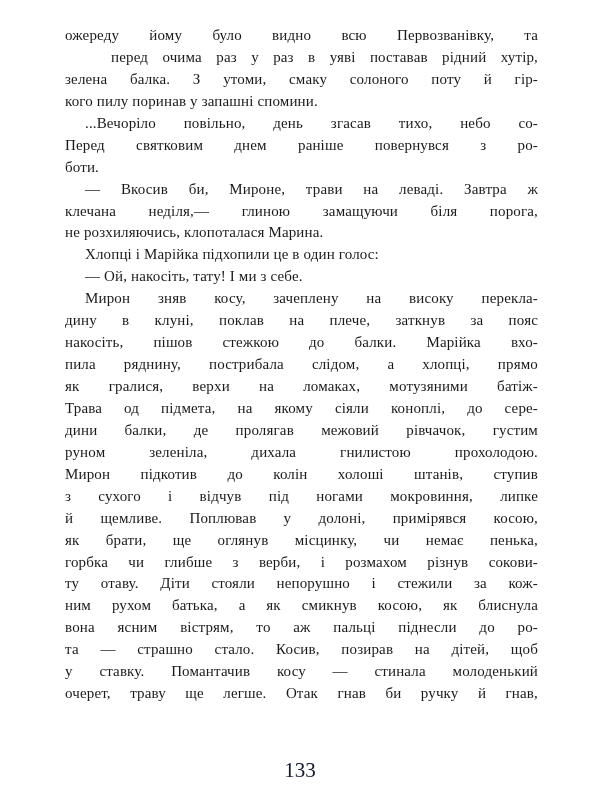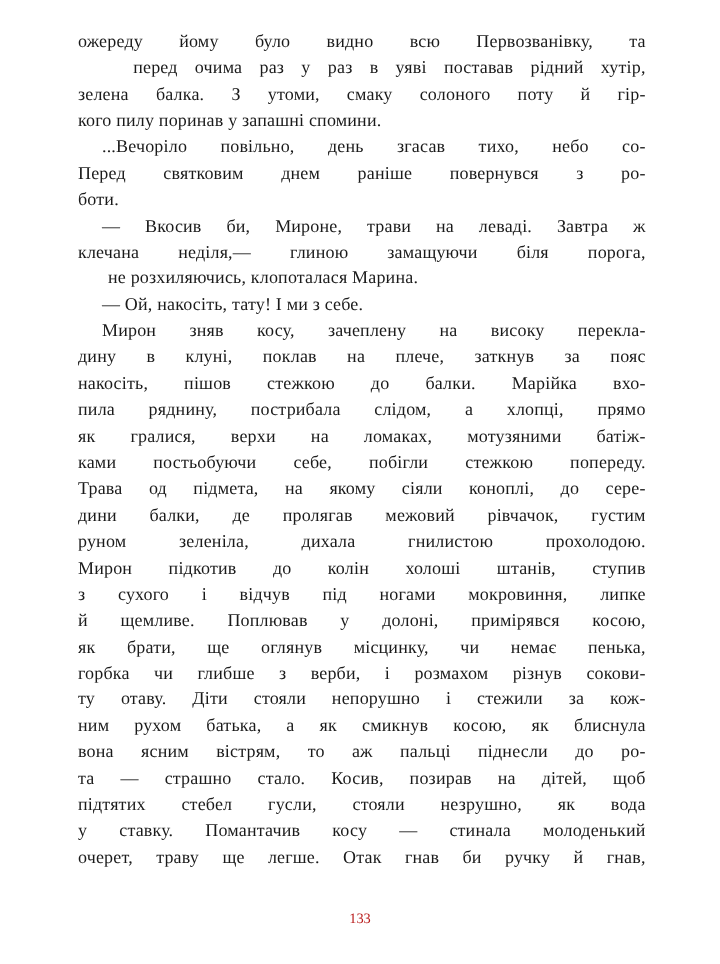--- a/index.html
+++ b/index.html
@@ -17,55 +17,54 @@
     white-space: nowrap;
     text-align: justify;
     text-align-last: justify;
     letter-spacing: 0.15px;
     transform: scaleX(1);
   }
   .line.indent { padding-left: 20px; }
   .line.last { text-align-last: left; }
   .page-number {
     position: absolute; left: 0; width: 600px; top: 758px;
-    text-align: center; font-size: 12px; color: #b91c1c;
+    text-align: center; font-size: 21px; color: #0f172a;
     font-family: "Liberation Serif", serif;
   }
 </style>
 </head>
 <body>
 
 <div class="page" id="page-body">
     <span class="line" style="white-space: nowrap;">ожереду йому було видно всю Первозванівку, та</span>
     <span class="line" style="white-space: nowrap; margin-left: 46px;">перед очима раз у раз в уяві поставав рідний хутір,</span>
     <span class="line" style="white-space: nowrap;">зелена балка. З утоми, смаку солоного поту й гір-</span>
     <span class="line last" style="white-space: nowrap;">кого пилу поринав у запашні спомини.</span>
     <span class="line indent" style="white-space: nowrap;">...Вечоріло повільно, день згасав тихо, небо со-</span>
     <span class="line" style="white-space: nowrap;">Перед святковим днем раніше повернувся з ро-</span>
     <span class="line last" style="white-space: nowrap;">боти.</span>
     <span class="line indent" style="white-space: nowrap;">— Вкосив би, Мироне, трави на леваді. Завтра ж</span>
     <span class="line" style="white-space: nowrap;">клечана неділя,— глиною замащуючи біля порога,</span>
-    <span class="line last" style="white-space: nowrap; margin-left: 25px;">не розхиляючись, клопоталася Марина.</span>
+    <span class="line last" style="white-space: nowrap;">не розхиляючись, клопоталася Марина.</span>
+    <span class="line indent last" style="white-space: nowrap;">Хлопці і Марійка підхопили це в один голос:</span>
     <span class="line indent last" style="white-space: nowrap;">— Ой, накосіть, тату! І ми з себе.</span>
     <span class="line indent" style="white-space: nowrap;">Мирон зняв косу, зачеплену на високу перекла-</span>
     <span class="line" style="white-space: nowrap;">дину в клуні, поклав на плече, заткнув за пояс</span>
     <span class="line" style="white-space: nowrap;">накосіть, пішов стежкою до балки. Марійка вхо-</span>
     <span class="line" style="white-space: nowrap;">пила ряднину, пострибала слідом, а хлопці, прямо</span>
     <span class="line" style="white-space: nowrap;">як гралися, верхи на ломаках, мотузяними батіж-</span>
-    <span class="line" style="white-space: nowrap;">ками постьобуючи себе, побігли стежкою попереду.</span>
     <span class="line" style="white-space: nowrap;">Трава од підмета, на якому сіяли коноплі, до сере-</span>
     <span class="line" style="white-space: nowrap;">дини балки, де пролягав межовий рівчачок, густим</span>
     <span class="line" style="white-space: nowrap;">руном зеленіла, дихала гнилистою прохолодою.</span>
     <span class="line" style="white-space: nowrap;">Мирон підкотив до колін холоші штанів, ступив</span>
     <span class="line" style="white-space: nowrap;">з сухого і відчув під ногами мокровиння, липке</span>
     <span class="line" style="white-space: nowrap;">й щемливе. Поплював у долоні, примірявся косою,</span>
     <span class="line" style="white-space: nowrap;">як брати, ще оглянув місцинку, чи немає пенька,</span>
     <span class="line" style="white-space: nowrap;">горбка чи глибше з верби, і розмахом різнув сокови-</span>
     <span class="line" style="white-space: nowrap;">ту отаву. Діти стояли непорушно і стежили за кож-</span>
     <span class="line" style="white-space: nowrap;">ним рухом батька, а як смикнув косою, як блиснула</span>
     <span class="line" style="white-space: nowrap;">вона ясним вістрям, то аж пальці піднесли до ро-</span>
     <span class="line" style="white-space: nowrap;">та — страшно стало. Косив, позирав на дітей, щоб</span>
-    <span class="line" style="white-space: nowrap;">підтятих стебел гусли, стояли незрушно, як вода</span>
     <span class="line" style="white-space: nowrap;">у ставку. Помантачив косу — стинала молоденький</span>
     <span class="line" style="white-space: nowrap;">очерет, траву ще легше. Отак гнав би ручку й гнав,</span>
   </div>
 
 <div class="page-number">133</div>
 
 </body></html>

